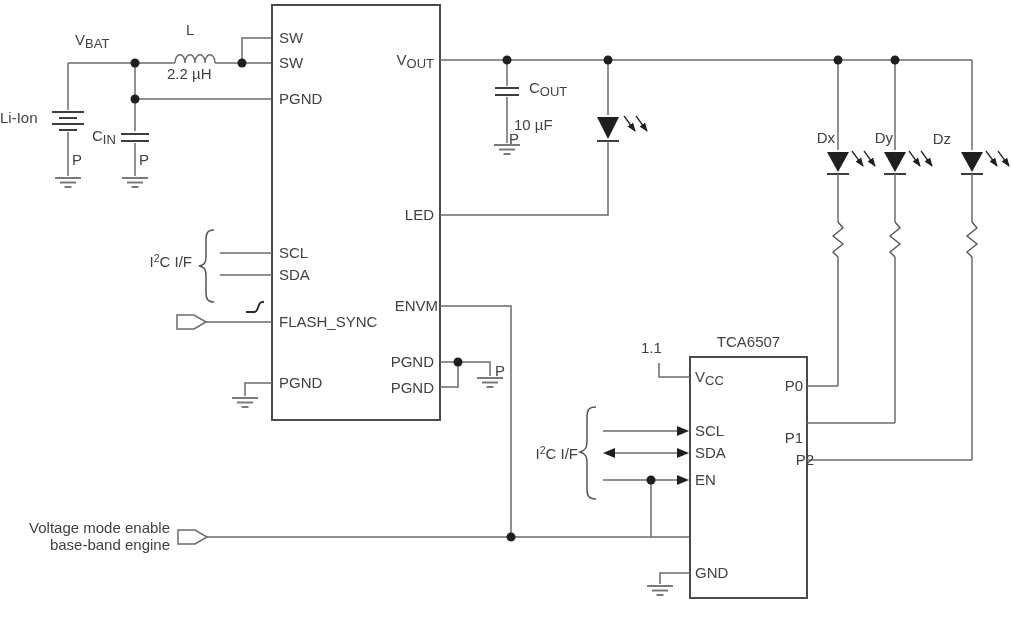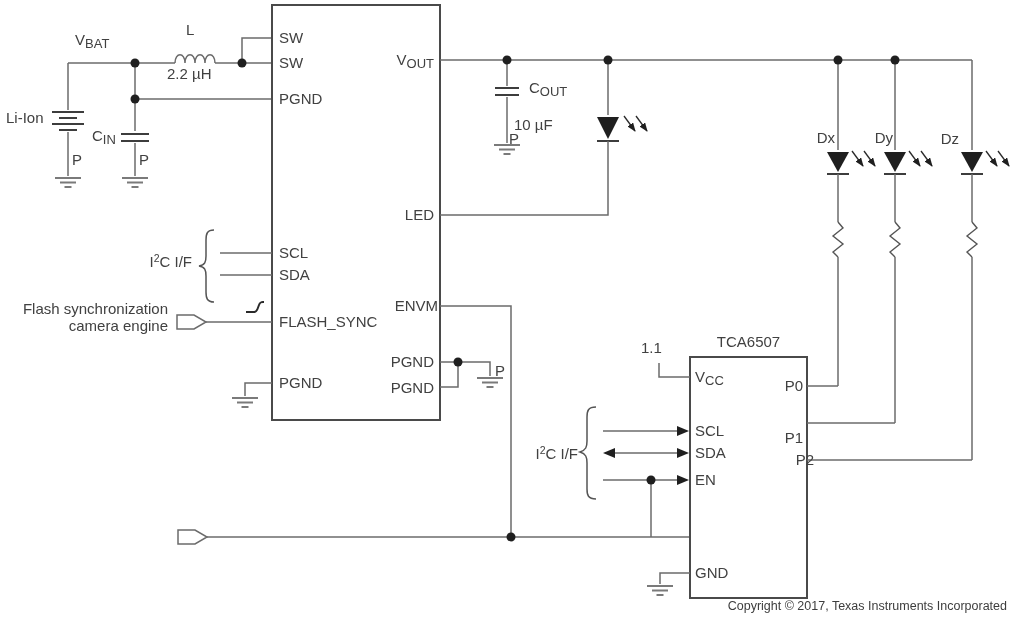--- a/index.html
+++ b/index.html
@@ -158,64 +158,63 @@
     <circle cx="895" cy="60" r="4.5"></circle>
         <circle cx="458" cy="362" r="4.5"></circle>
     <circle cx="511" cy="537" r="4.5"></circle>
         <circle cx="651" cy="480" r="4.5"></circle>
   </g>
 </svg>
 
 <span class="lbl" style="left:75px;top:31px"><span>V</span><span class="sub">BAT</span></span>
 <span class="lbl" style="left:186px;top:21px">L</span>
 <span class="lbl" style="left:167px;top:65px">2.2 µH</span>
-<span class="lbl" style="left:6px;top:109px">Li-Ion</span>
+<span class="lbl" style="left:0;top:109px">Li-Ion</span>
 <span class="lbl" style="left:92px;top:127px"><span>C</span><span class="sub">IN</span></span>
 <span class="lbl" style="left:72px;top:151px">P</span>
 <span class="lbl" style="left:139px;top:151px">P</span>
 
 <span class="lbl" style="left:279px;top:29px">SW</span>
 <span class="lbl" style="left:279px;top:54px">SW</span>
 <span class="lbl" style="left:279px;top:90px">PGND</span>
 <span class="lbl" style="left:279px;top:244px">SCL</span>
 <span class="lbl" style="left:279px;top:266px">SDA</span>
 <span class="lbl" style="left:279px;top:313px">FLASH_SYNC</span>
 <span class="lbl" style="left:279px;top:374px">PGND</span>
 
 <span class="lbl r" style="right:577px;top:51px"><span>V</span><span class="sub">OUT</span></span>
 <span class="lbl r" style="right:577px;top:206px">LED</span>
 <span class="lbl r" style="right:573px;top:297px">ENVM</span>
 <span class="lbl r" style="right:577px;top:353px">PGND</span>
 <span class="lbl r" style="right:577px;top:379px">PGND</span>
 
 <span class="lbl r" style="right:819px;top:250px"><span>I</span><span class="sup">2</span><span>C I/F</span></span>
 
-<span class="lbl r" style="right:843px;top:300px">
-      <span style="display:block">Flash synchronization</span>
-      <span style="display:block">camera engine</span>
-    </span>
 
 <span class="lbl" style="left:529px;top:79px"><span>C</span><span class="sub">OUT</span></span>
 <span class="lbl" style="left:514px;top:116px">10 µF</span>
 <span class="lbl" style="left:509px;top:130px">P</span>
 <span class="lbl" style="left:495px;top:362px">P</span>
 
 <span class="lbl r" style="right:176px;top:129px">Dx</span>
 <span class="lbl r" style="right:118px;top:129px">Dy</span>
-<span class="lbl r" style="right:52px;top:130px">Dz</span>
+<span class="lbl r" style="right:60px;top:130px">Dz</span>
 
 <span class="lbl" style="left:690px;top:333px;width:117px;text-align:center">TCA6507</span>
 <span class="lbl" style="left:641px;top:339px">1.1</span>
 <span class="lbl" style="left:695px;top:368px"><span>V</span><span class="sub">CC</span></span>
 <span class="lbl" style="left:695px;top:422px">SCL</span>
 <span class="lbl" style="left:695px;top:444px">SDA</span>
 <span class="lbl" style="left:695px;top:471px">EN</span>
 <span class="lbl" style="left:695px;top:564px">GND</span>
 <span class="lbl r" style="right:208px;top:377px">P0</span>
 <span class="lbl r" style="right:208px;top:429px">P1</span>
 <span class="lbl r" style="right:197px;top:451px">P2</span>
 
 <span class="lbl r" style="right:433px;top:442px"><span>I</span><span class="sup">2</span><span>C I/F</span></span>
 
-
-<span class="lbl small r" style="right:4px;top:598px">Copyright © 2017, Texas Instruments Incorporated</span>
+<span class="lbl r" style="right:841px;top:519px">
+      <span style="display:block">Voltage mode enable</span>
+      <span style="display:block">base-band engine</span>
+    </span>
+
 
 </div>
 
 </body></html>

